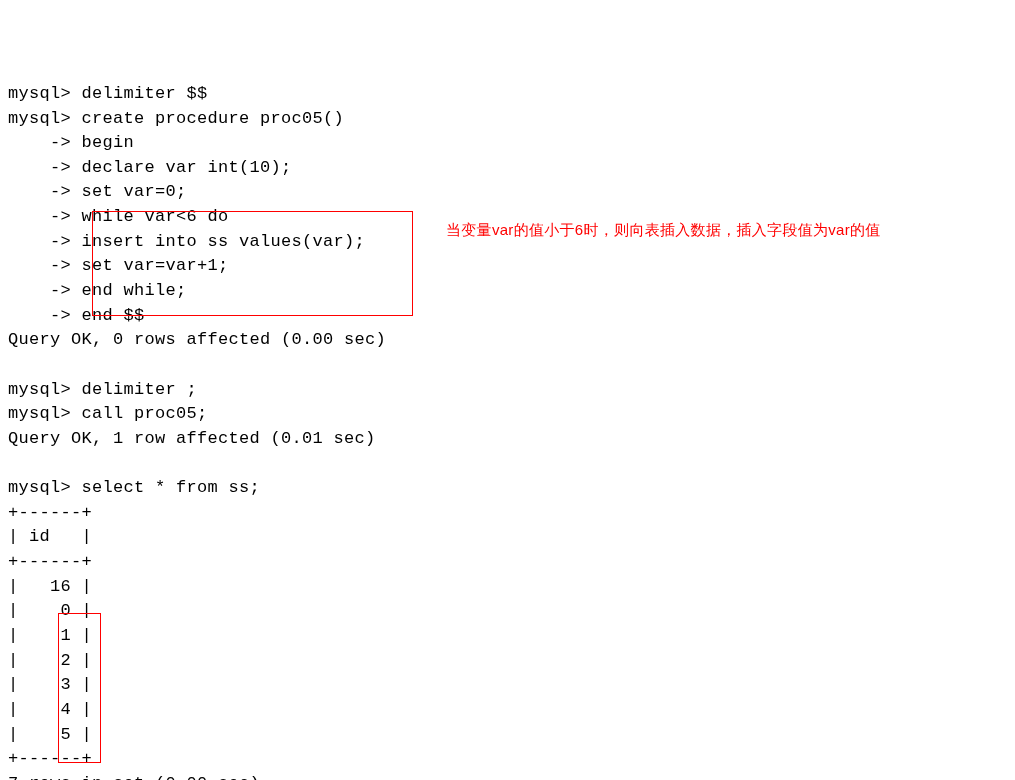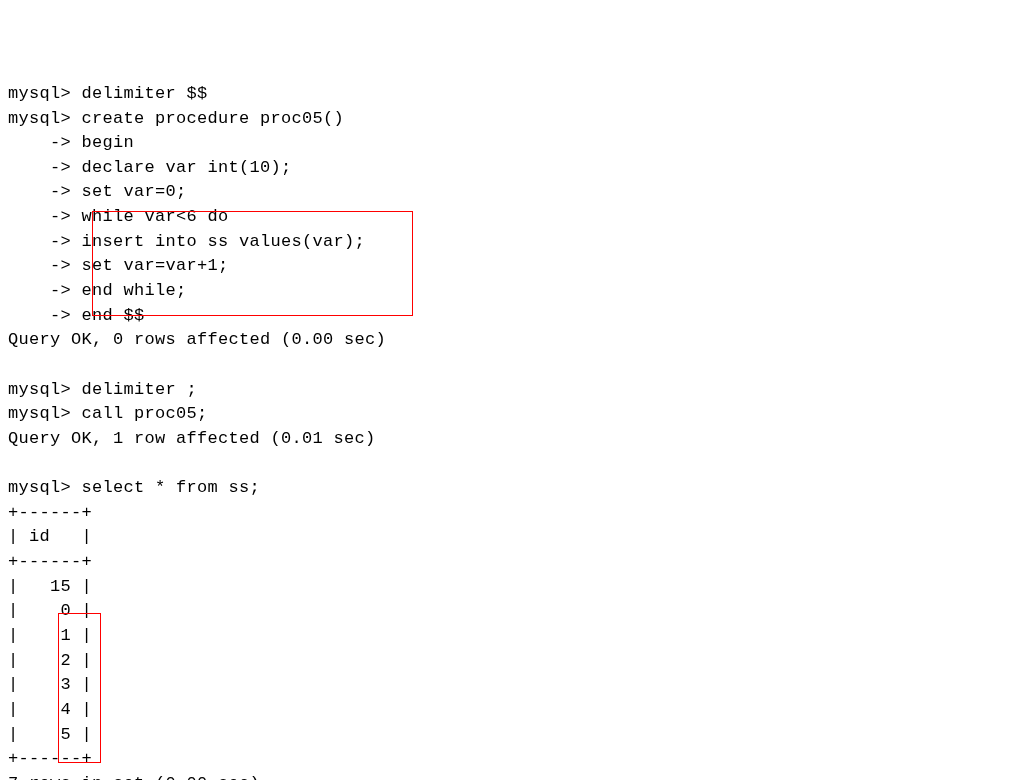--- a/index.html
+++ b/index.html
@@ -62,32 +62,33 @@
 <span>Query OK, 0 rows affected (0.00 sec)</span>
 <span></span>
 <span>mysql&gt; delimiter ;</span>
 <span>mysql&gt; call proc05;</span>
 <span>Query OK, 1 row affected (0.01 sec)</span>
 <span></span>
 <span>mysql&gt; select * from ss;</span>
 <span>+------+</span>
 <span>| id   |</span>
 <span>+------+</span>
-<span>|   15 |</span>
+<span>|   16 |</span>
 <span>|    0 |</span>
 <span>|    1 |</span>
 <span>|    2 |</span>
 <span>|    3 |</span>
 <span>|    4 |</span>
 <span>|    5 |</span>
 <span>+------+</span>
 <span>7 rows in set (0.00 sec)</span>
 <span></span>
 
 
 <div class="red-box-1"></div>
+<div class="red-text">当变量var的值小于6时，则向表插入数据，插入字段值为var的值</div>
 <div class="red-box-2"></div>
 </div>
 
 
 
 
 
 
 </body></html>

